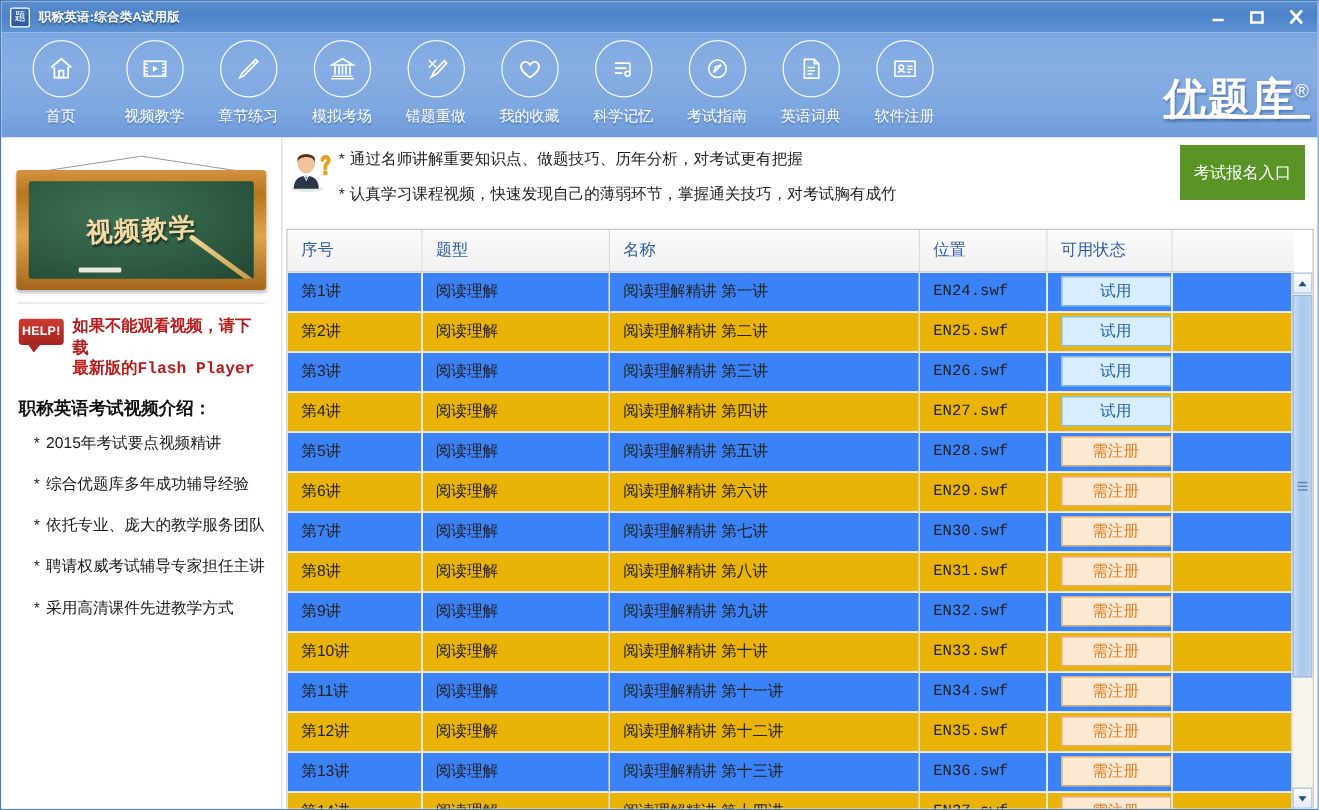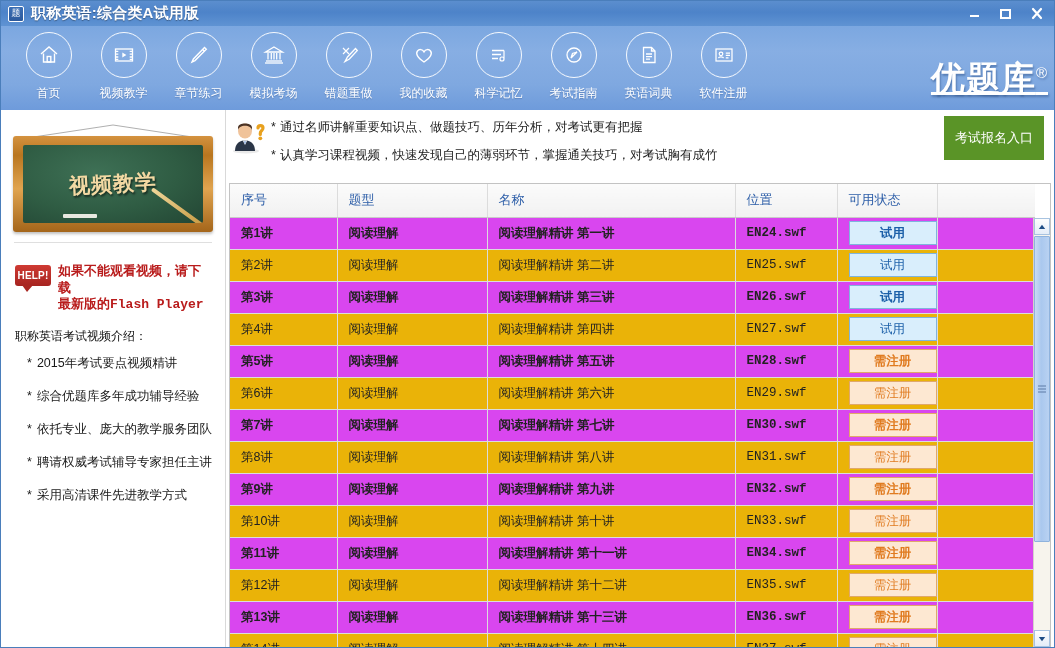--- a/index.html
+++ b/index.html
@@ -30,21 +30,21 @@
     background: linear-gradient(to bottom, #3b6fb5, #2d5a9c);
     border: 1px solid #ffffff;
     border-radius: 2px;
     color: #fff; font-size: 9px;
     display: flex; align-items: center; justify-content: center;
     line-height: 1; flex: none;
   }
   .title-text {
     margin-left: 7px;
     color: #ffffff;
-    font-size: 15px;
+    font-size: 10px;
     font-weight: bold;
     letter-spacing: 0.2px;
     text-shadow: 0 1px 1px rgba(0,0,0,0.35);
     white-space: nowrap;
   }
   .win-btns {
     position: absolute; right: 2px; top: 0;
     height: 25px; display: flex; align-items: center;
   }
   .win-btn {
@@ -153,21 +153,21 @@
     border-radius: 2px;
   }
   .board-strings {
     position: absolute; left: 0; top: 0; width: 200px; height: 16px;
   }
 
   .lsep { width: 198px; height: 1px; background: #dfdfdf; margin: 10px auto 0; }
 
   .help-row {
     display: flex; align-items: flex-start;
-    margin-top: 20px; padding-left: 2px;
+    margin-top: 10px; padding-left: 2px;
   }
   .help-badge {
     position: relative; flex: none;
     width: 36px; height: 21px;
     background: linear-gradient(to bottom, #cf3a33, #a62420);
     border-radius: 3px;
     color: #fff; font-size: 10px; font-weight: bold;
     display: flex; align-items: center; justify-content: center;
     letter-spacing: 0.2px;
     margin-top: 2px;
@@ -182,21 +182,21 @@
   .help-text {
     margin-left: 7px;
     color: #b91c1c;
     font-size: 13px; font-weight: bold;
     line-height: 1.28;
   }
   .help-text .flash { font-family: "Liberation Mono", "DejaVu Sans Mono", monospace; }
 
   .intro-title {
     margin-top: 14px;
-    font-size: 12px; font-weight: normal;
+    font-size: 14px; font-weight: bold;
     color: #111111;
     padding-left: 2px;
   }
   .bullets { margin-top: 10px; padding-left: 14px; }
   .bullet {
     font-size: 12.5px; color: #1a1a1a;
     margin-bottom: 16px;
     white-space: nowrap;
   }
   .bullet .star { margin-right: 5px; }
@@ -258,21 +258,21 @@
   table.grid thead th {
     height: 33px;
     background: linear-gradient(to bottom, #fbfbfb, #f1f1f1);
     color: #2d5ea8;
     border-bottom: 1px solid #c9c9c9;
     font-size: 13px;
   }
   table.grid thead th:last-child,
   table.grid tbody td:last-child { border-right: none; }
   tr.alt td { background: #eab308; }
-  tr.row td { background: #d946ef; font-weight: bold; }
+  tr.row td { background: #3b82f6; }
   .col-1 { width: 107px; }
   .col-2 { width: 150px; }
   .col-3 { width: 248px; }
   .col-4 { width: 102px; }
   .col-5 { width: 100px; }
   .col-6 { width: 98px; }
   .pos { font-family: "Liberation Mono", "DejaVu Sans Mono", monospace; font-size: 12px; }
   td.statuscell { padding-left: 5px; margin-left: 24px; }
   .status {
     display: block; width: 88px; height: 24px;

